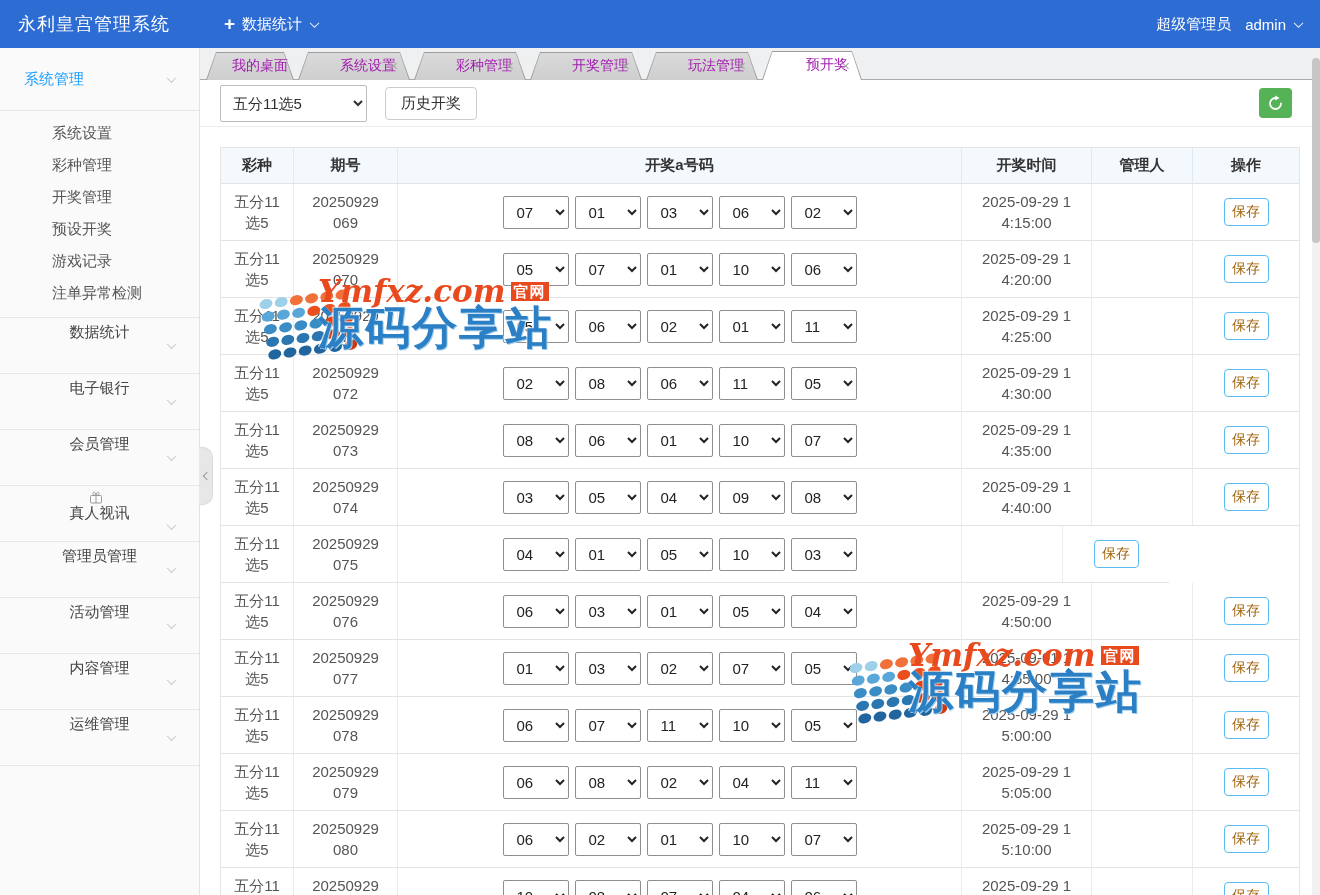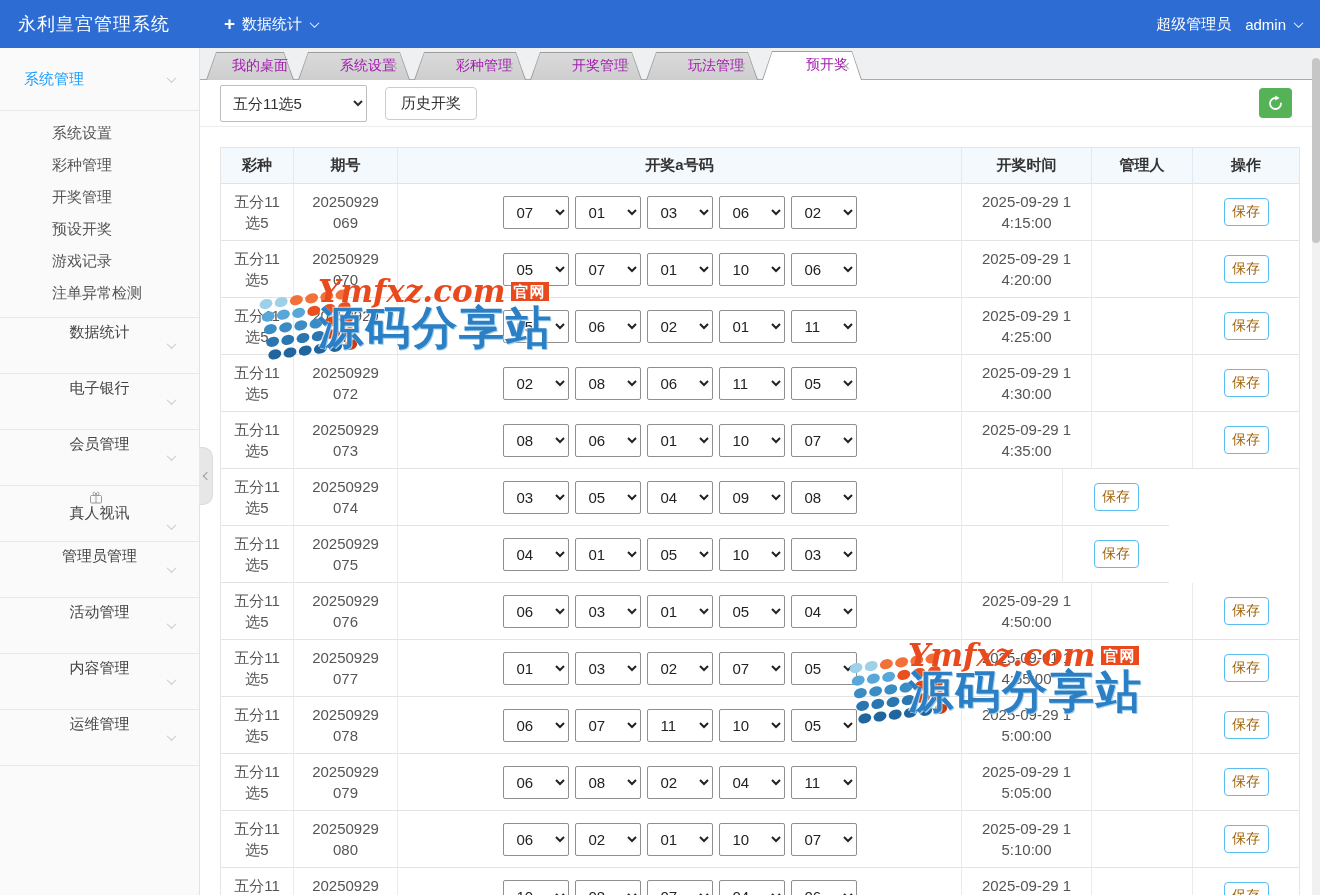--- a/index.html
+++ b/index.html
@@ -375,20 +375,23 @@
             </div>
             <div class="tcell c1">
               <span class="cell-text">20250929074</span>
             </div>
             <div class="tcell c2 numcell">
               <select class="num-select"><option value="03" selected="">03</option></select>
               <select class="num-select"><option value="05" selected="">05</option></select>
               <select class="num-select"><option value="04" selected="">04</option></select>
               <select class="num-select"><option value="09" selected="">09</option></select>
               <select class="num-select"><option value="08" selected="">08</option></select>
+            </div>
+            <div class="tcell c3">
+              <span class="cell-text">2025-09-29 14:40:00</span>
             </div>
             <div class="tcell c4">
               <span class="cell-text"></span>
             </div>
             <div class="tcell c5">
               <button class="save-btn">保存</button>
             </div>
           </div>
           <div class="trow">
             <div class="tcell c0">

